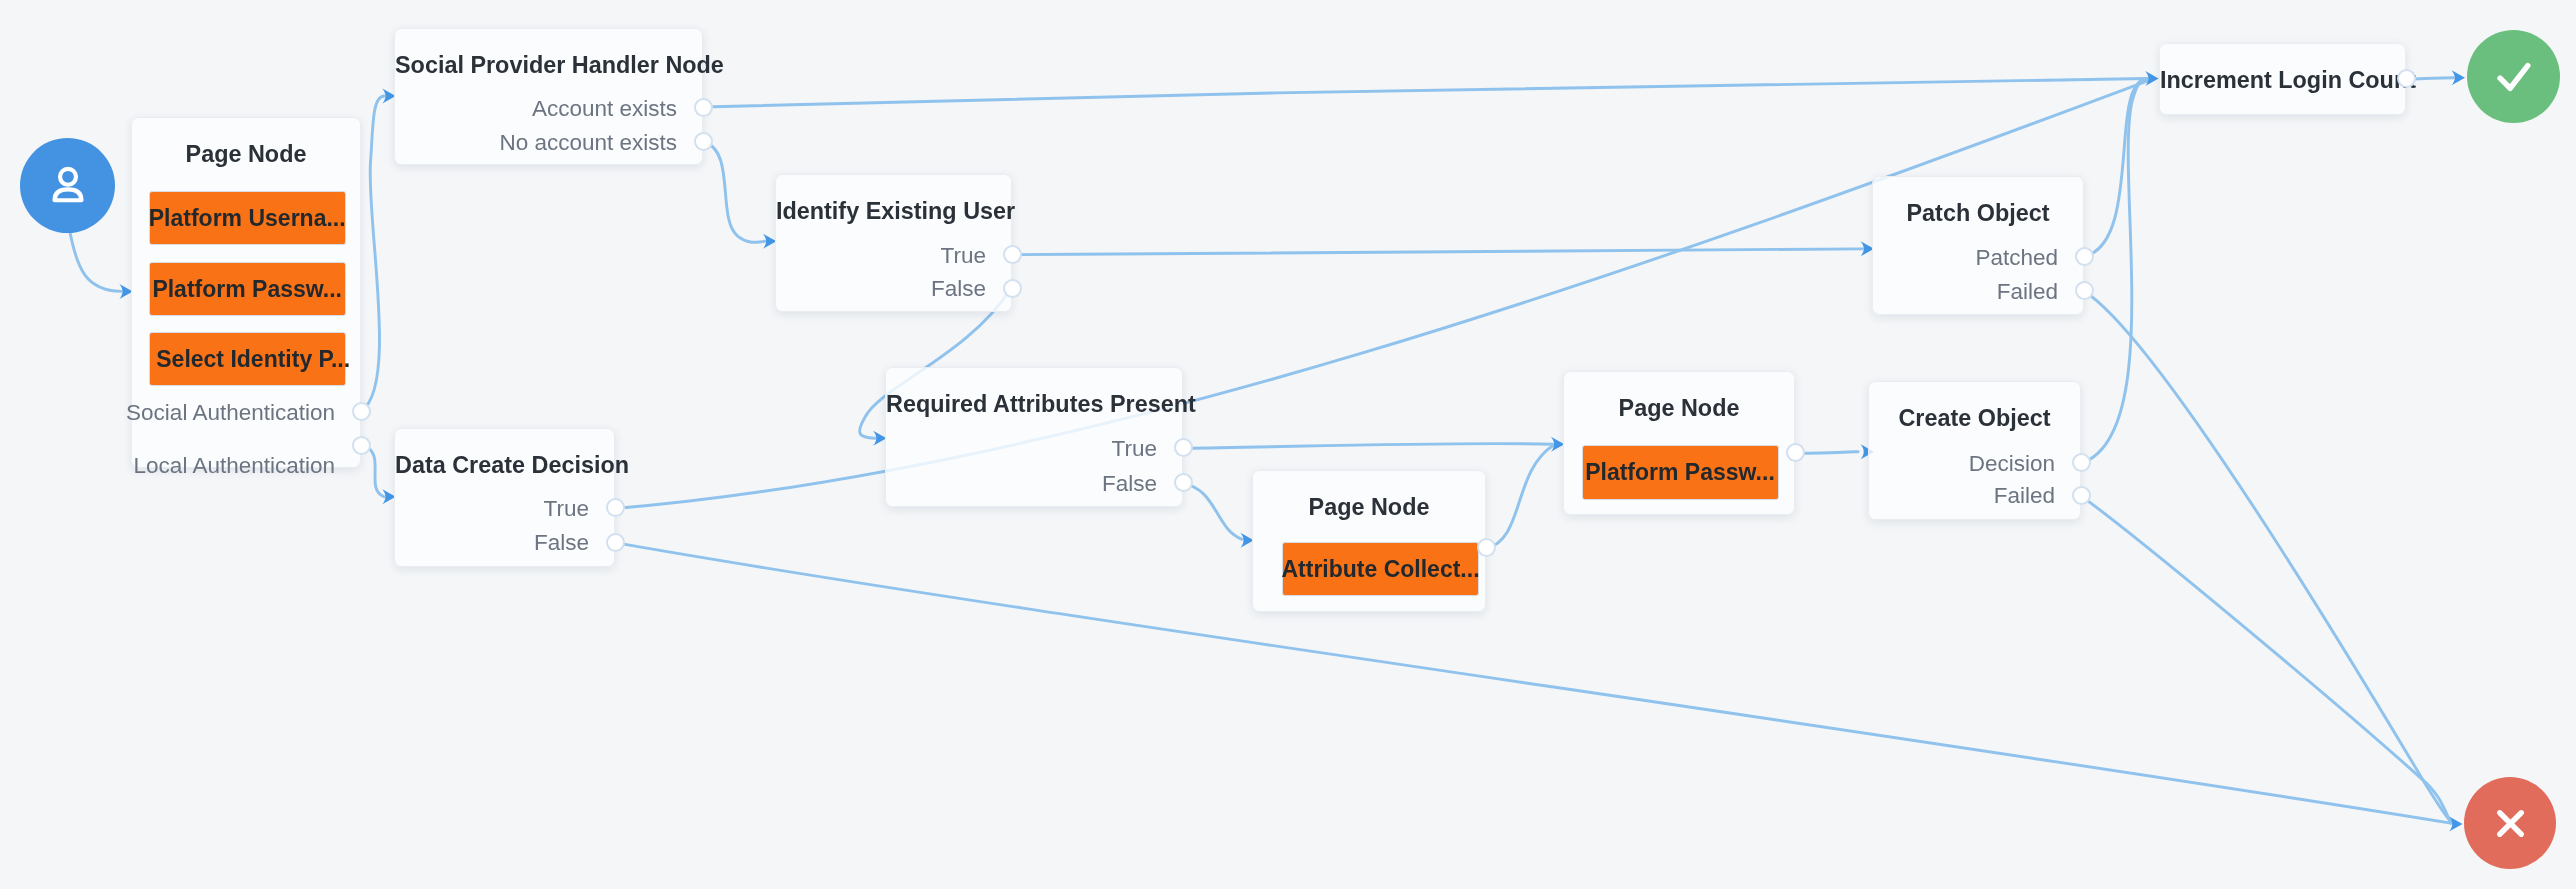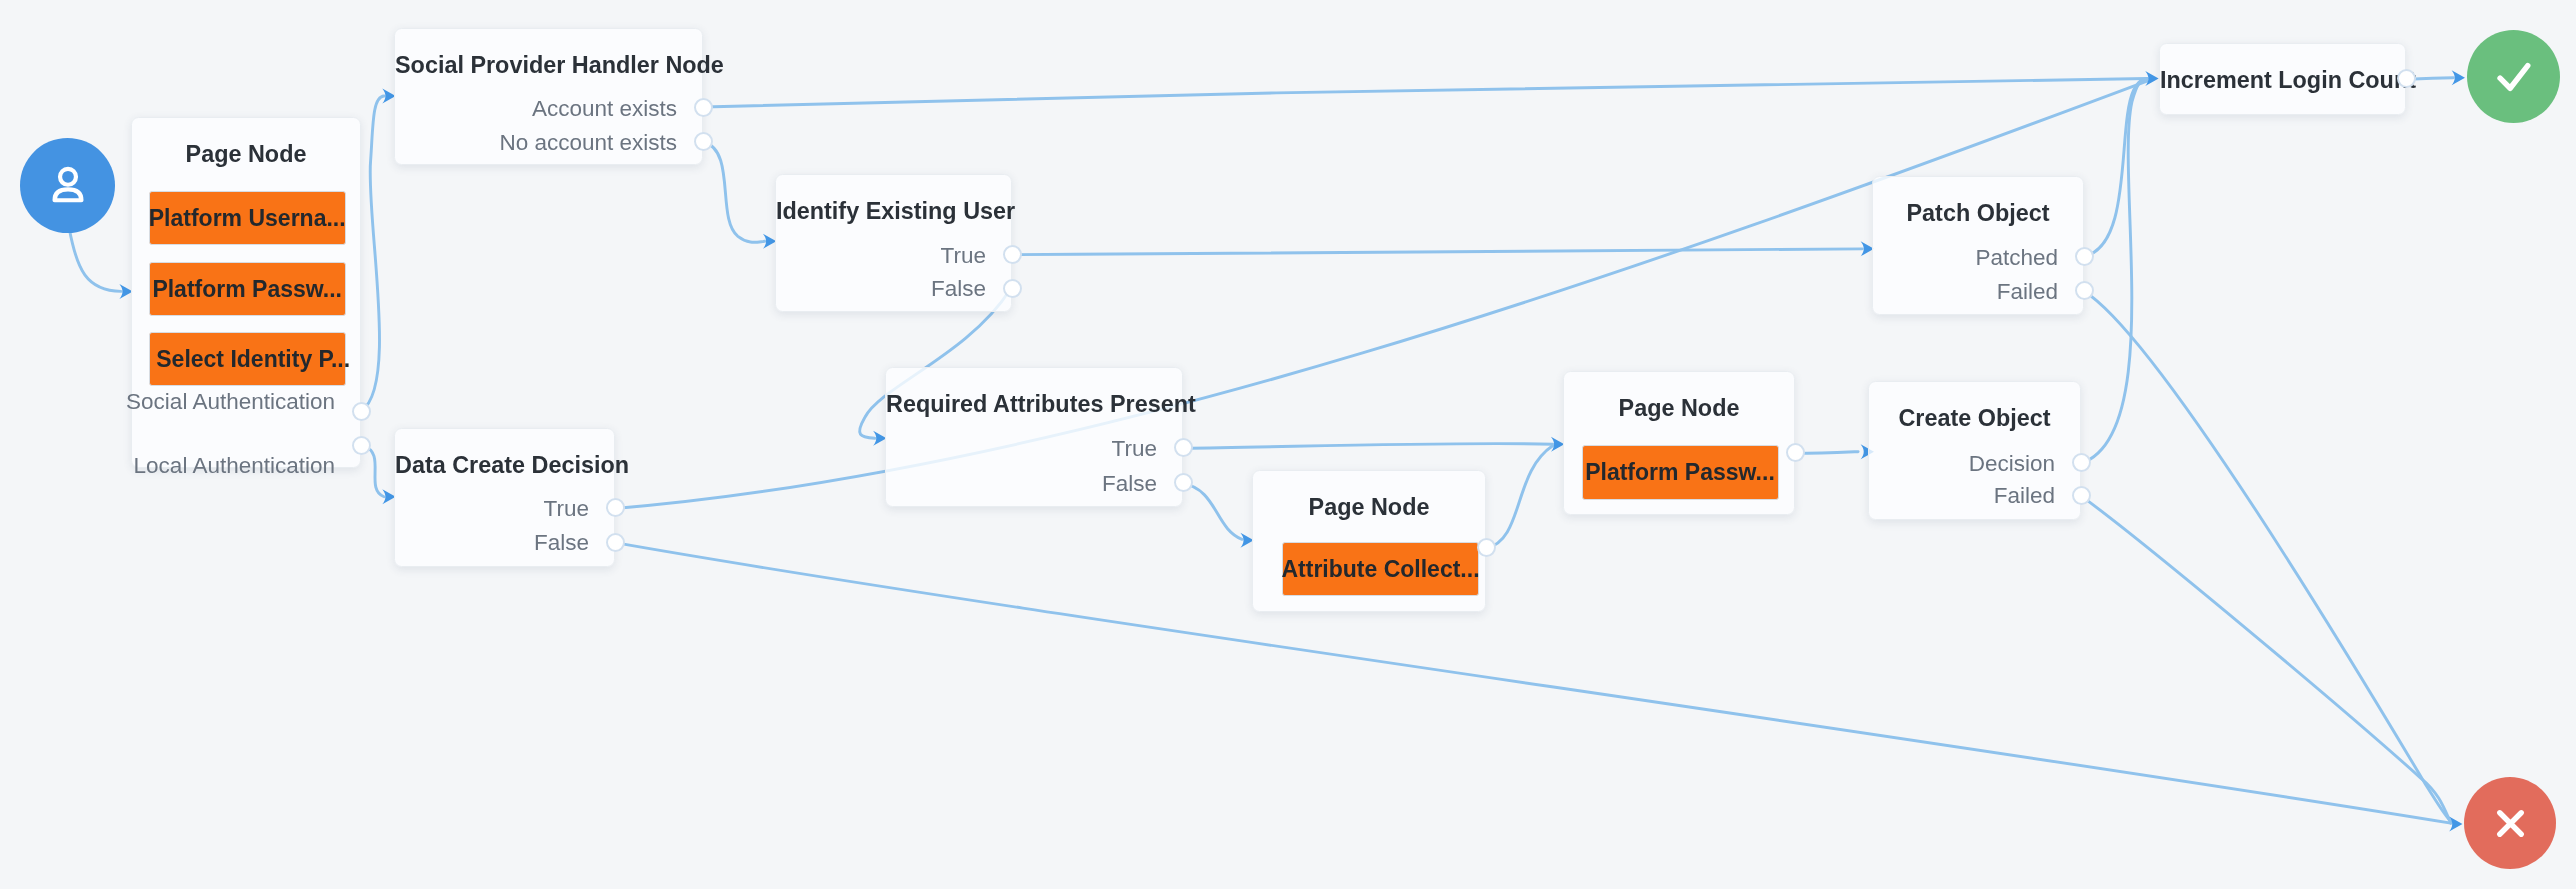--- a/index.html
+++ b/index.html
@@ -120,21 +120,21 @@
     <svg width="43" height="43" viewBox="0 0 52 52">
       <path d="M 13 13 L 39 39 M 39 13 L 13 39" fill="none" stroke="#ffffff" stroke-width="6.5" stroke-linecap="round"></path>
     </svg>
   </div>
 
   <div class="card" style="left:131px;top:117px;width:230px;height:351px;">
     <div class="card-title">Page Node</div>
     <div class="node-button" style="left:16.7px;top:73px;width:197px;height:54px;">Platform Userna...</div>
     <div class="node-button" style="left:16.7px;top:144px;width:197px;height:54px;">Platform Passw...</div>
     <div class="node-button" style="left:16.7px;top:214px;width:197px;height:54px;padding-left:12px;">Select Identity P...</div>
-    <div class="outcome" style="top:284px;text-align:center;">Social Authentication</div>
+    <div class="outcome" style="top:295px;text-align:center;">Social Authentication</div>
     <div class="outcome" style="top:348px;text-align:center;">Local Authentication</div>
   </div>
 
   <div class="card" style="left:394px;top:27.5px;width:309px;height:137px;">
     <div class="card-title">Social Provider Handler Node</div>
     <div class="outcome" style="top:80px;">Account exists</div>
     <div class="outcome" style="top:114px;">No account exists</div>
   </div>
 
   <div class="card" style="left:775px;top:174px;width:237px;height:138px;">

